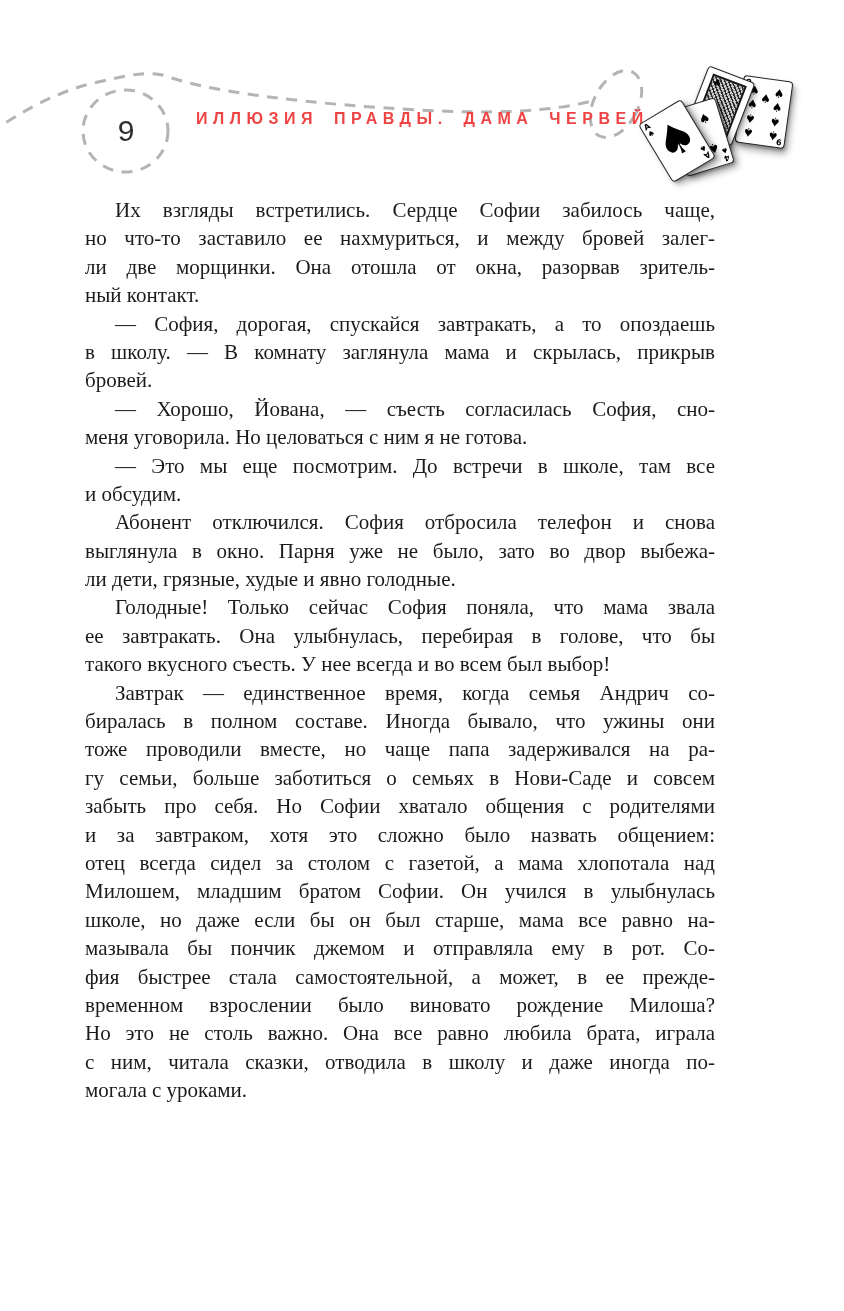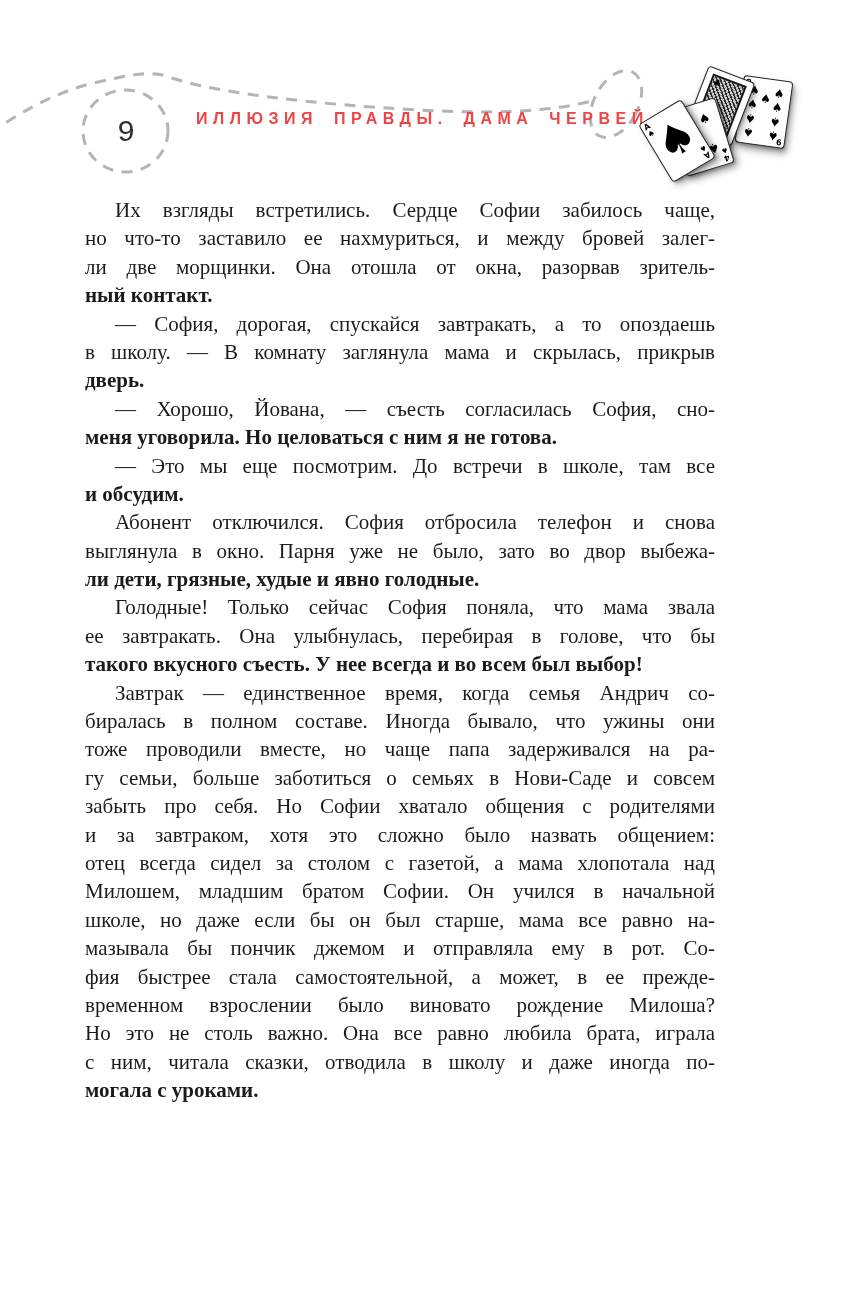--- a/index.html
+++ b/index.html
@@ -67,21 +67,21 @@
   .text-block{
     position:absolute;left:85px;top:196px;width:630px;
     font-size:21px;
   }
   .line{
     line-height:28.4px;height:28.4px;
     text-align:justify;text-align-last:justify;
     white-space:normal;overflow:visible;
   }
   .line.first{text-indent:30px;}
-  .line.last{text-align-last:left;font-weight:bold;}
+  .line.last{text-align-last:left;}
 </style>
 </head>
 <body>
 
 <div class="page">
 
   <svg class="doodle" viewBox="0 0 844 200" aria-hidden="true">
     <path d="M -10 133 C 30 106, 62 90, 98 82 C 126 76, 150 69, 172 78 C 218 93, 310 104, 420 110 C 495 114, 548 112, 592 101"></path>
     <ellipse cx="125.5" cy="131" rx="42.5" ry="41"></ellipse>
     <ellipse cx="616" cy="104" rx="22" ry="36" transform="rotate(28 616 104)"></ellipse>
@@ -146,39 +146,39 @@
     </div>
   </div>
 
   <div class="text-block">
       <div class="line first">Их взгляды встретились. Сердце Софии забилось чаще,</div>
       <div class="line">но что-то заставило ее нахмуриться, и между бровей залег-</div>
       <div class="line">ли две морщинки. Она отошла от окна, разорвав зритель-</div>
       <div class="line last">ный контакт.</div>
       <div class="line first">— София, дорогая, спускайся завтракать, а то опоздаешь</div>
       <div class="line">в школу. — В комнату заглянула мама и скрылась, прикрыв</div>
-      <div class="line last">дверь.</div>
+      <div class="line last">бровей.</div>
       <div class="line first">— Хорошо, Йована, — съесть согласилась София, сно-</div>
       <div class="line last">меня уговорила. Но целоваться с ним я не готова.</div>
       <div class="line first">— Это мы еще посмотрим. До встречи в школе, там все</div>
       <div class="line last">и обсудим.</div>
       <div class="line first">Абонент отключился. София отбросила телефон и снова</div>
       <div class="line">выглянула в окно. Парня уже не было, зато во двор выбежа-</div>
       <div class="line last">ли дети, грязные, худые и явно голодные.</div>
       <div class="line first">Голодные! Только сейчас София поняла, что мама звала</div>
       <div class="line">ее завтракать. Она улыбнулась, перебирая в голове, что бы</div>
       <div class="line last">такого вкусного съесть. У нее всегда и во всем был выбор!</div>
       <div class="line first">Завтрак — единственное время, когда семья Андрич со-</div>
       <div class="line">биралась в полном составе. Иногда бывало, что ужины они</div>
       <div class="line">тоже проводили вместе, но чаще папа задерживался на ра-</div>
       <div class="line">гу семьи, больше заботиться о семьях в Нови-Саде и совсем</div>
       <div class="line">забыть про себя. Но Софии хватало общения с родителями</div>
       <div class="line">и за завтраком, хотя это сложно было назвать общением:</div>
       <div class="line">отец всегда сидел за столом с газетой, а мама хлопотала над</div>
-      <div class="line">Милошем, младшим братом Софии. Он учился в начальной</div>
+      <div class="line">Милошем, младшим братом Софии. Он учился в улыбнулась</div>
       <div class="line">школе, но даже если бы он был старше, мама все равно на-</div>
       <div class="line">мазывала бы пончик джемом и отправляла ему в рот. Со-</div>
       <div class="line">фия быстрее стала самостоятельной, а может, в ее прежде-</div>
       <div class="line">временном взрослении было виновато рождение Милоша?</div>
       <div class="line">Но это не столь важно. Она все равно любила брата, играла</div>
       <div class="line">с ним, читала сказки, отводила в школу и даже иногда по-</div>
       <div class="line last">могала с уроками.</div>
     </div>
 
 </div>

